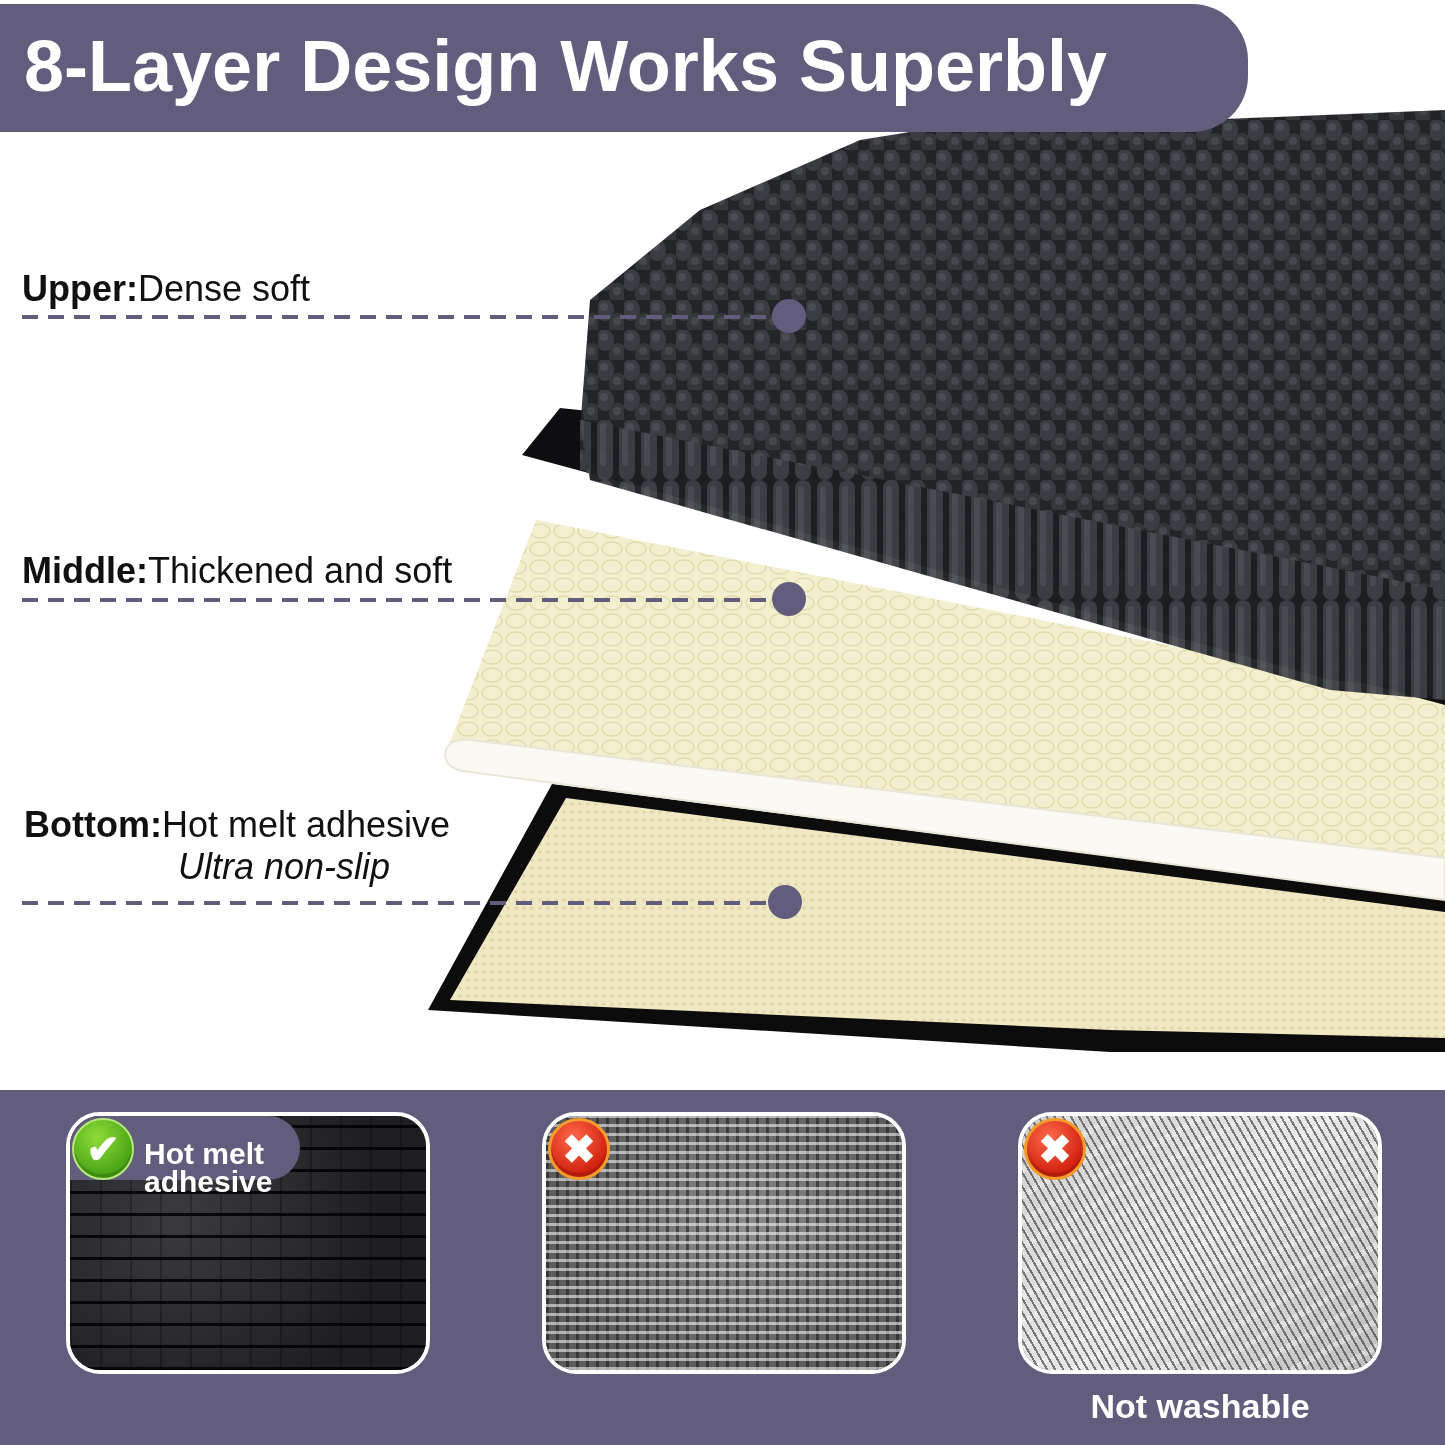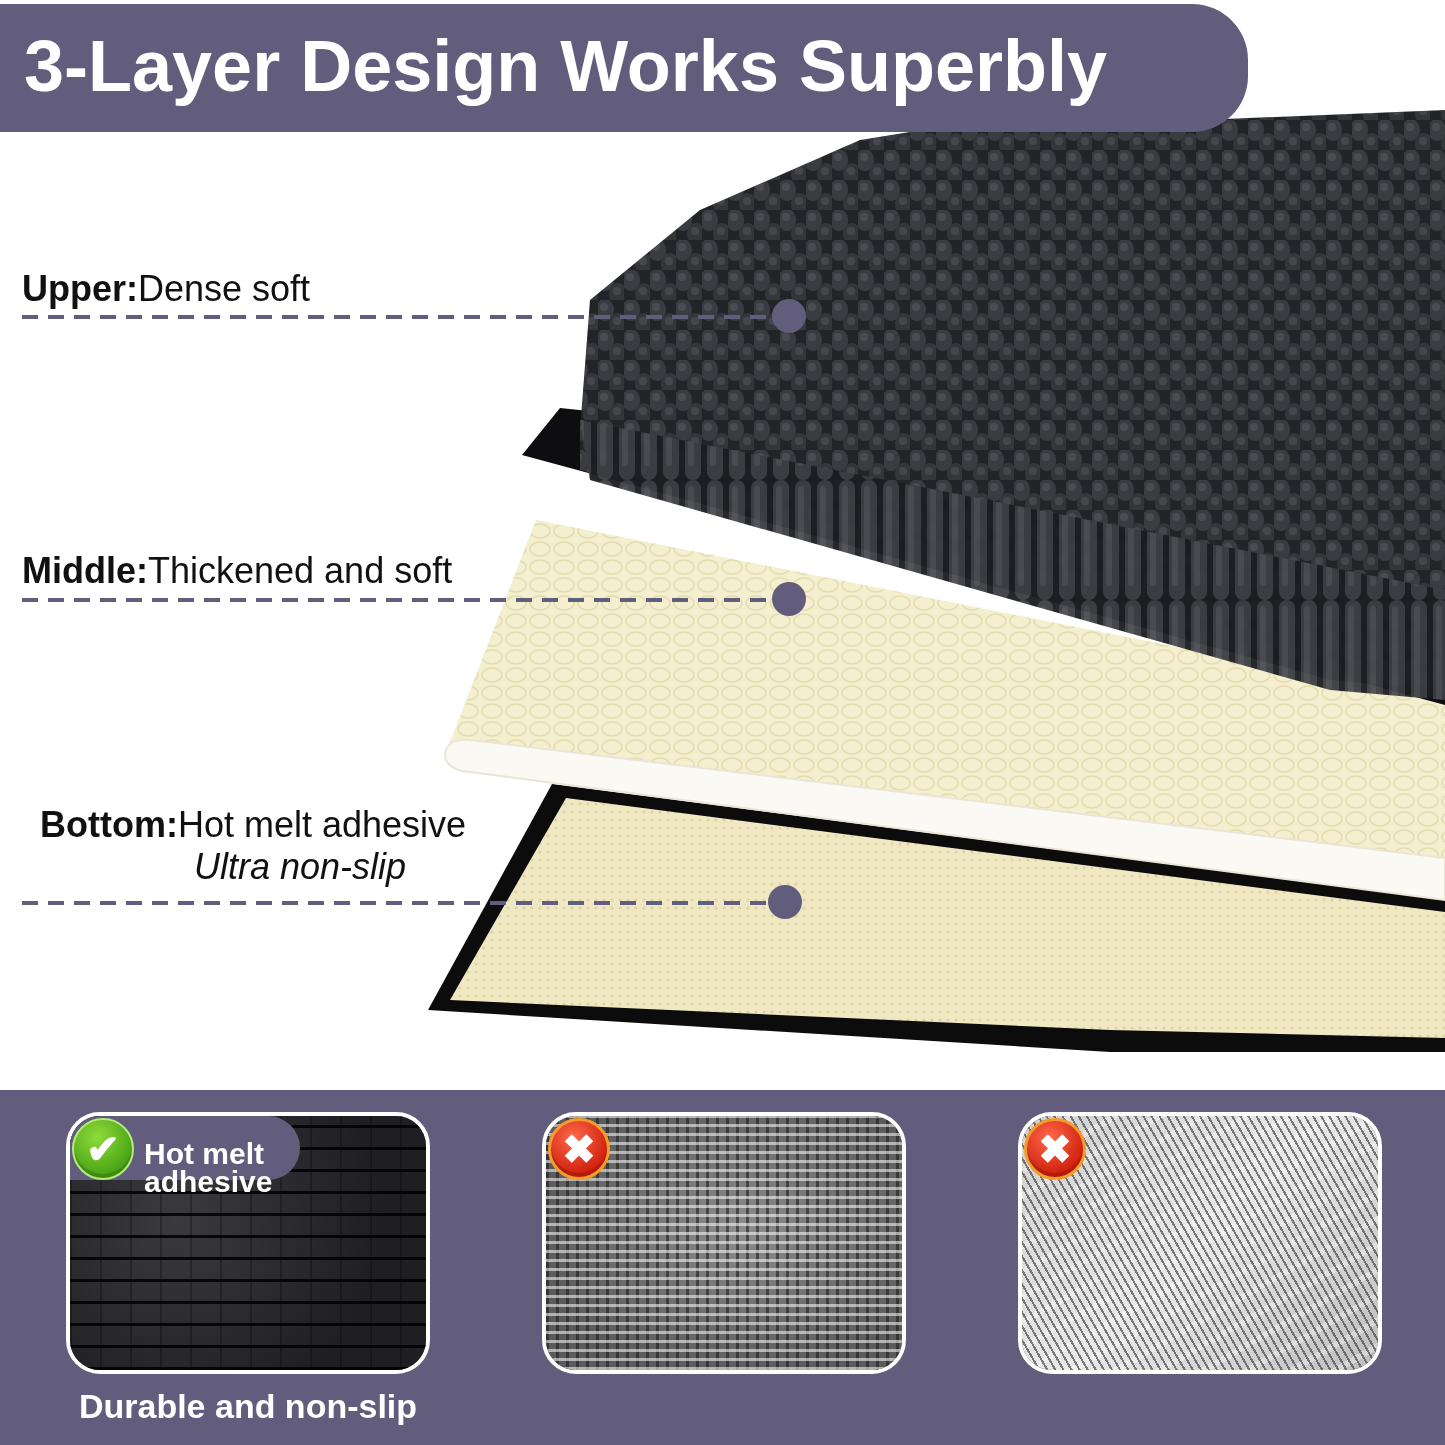--- a/index.html
+++ b/index.html
@@ -115,63 +115,63 @@
 
   <polygon points="445,755 536,520 1445,700 1445,880" fill="url(#foam)"></polygon>
   <path d="M445,755 Q446,738 470,740 L1445,858 L1445,900 L470,772 Q446,770 445,755 Z" fill="#faf9f3" stroke="#e9e6d8" stroke-width="2"></path>
 
   <polygon points="522,455 560,408 1445,500 1445,705" fill="#0e0e10"></polygon>
   <polygon points="580,430 590,300 700,210 860,140 910,132 1445,110 1445,690 1330,680 580,470" fill="url(#chenille)"></polygon>
   <polygon points="580,420 1445,590 1445,700 1330,690 590,480" fill="url(#fringe)" opacity="0.95"></polygon>
 </svg>
 
 <div class="banner">
-  <h1 class="banner-title">3-Layer Design Works Superbly</h1>
+  <h1 class="banner-title">8-Layer Design Works Superbly</h1>
 </div>
 
 <div class="callout" style="top:268px;">
   <div class="callout-text">
     <b>Upper:</b><span>Dense soft</span>
   </div>
 </div>
 <div class="leader" style="left:22px; top:315px; width:756px;"></div>
 <div class="dot" style="left:772px; top:299px;"></div>
 
 <div class="callout" style="top:550px;">
   <div class="callout-text">
     <b>Middle:</b><span>Thickened and soft</span>
   </div>
 </div>
 <div class="leader" style="left:22px; top:598px; width:756px;"></div>
 <div class="dot" style="left:772px; top:582px;"></div>
 
-<div class="callout" style="left:40px; top:804px;">
+<div class="callout" style="left:24px; top:804px;">
   <div class="callout-text">
     <b>Bottom:</b><span>Hot melt adhesive</span>
     <span class="sub" style="padding-left:154px;">Ultra non-slip</span>
   </div>
 </div>
 <div class="leader" style="left:22px; top:901px; width:752px;"></div>
 <div class="dot" style="left:768px; top:885px;"></div>
 
 <section class="panel">
 
   <div class="card" style="left:66px;">
     <div class="card-texture tex-hotmelt"></div>
     <div class="card-tag">
       <span class="tag-label">Hot melt
 adhesive</span>
     </div>
     <div class="badge badge-ok">✔</div>
   </div>
-  <div class="card-caption" style="left:38px;">Durable and non-slip</div>
 
   <div class="card" style="left:542px;">
     <div class="card-texture tex-pvc"></div>
     <div class="badge badge-no">✖</div>
   </div>
 
   <div class="card" style="left:1018px;">
     <div class="card-texture tex-tpr"></div>
     <div class="badge badge-no">✖</div>
   </div>
+  <div class="card-caption" style="left:990px;">Not washable</div>
 
 </section>
 
 </body></html>

